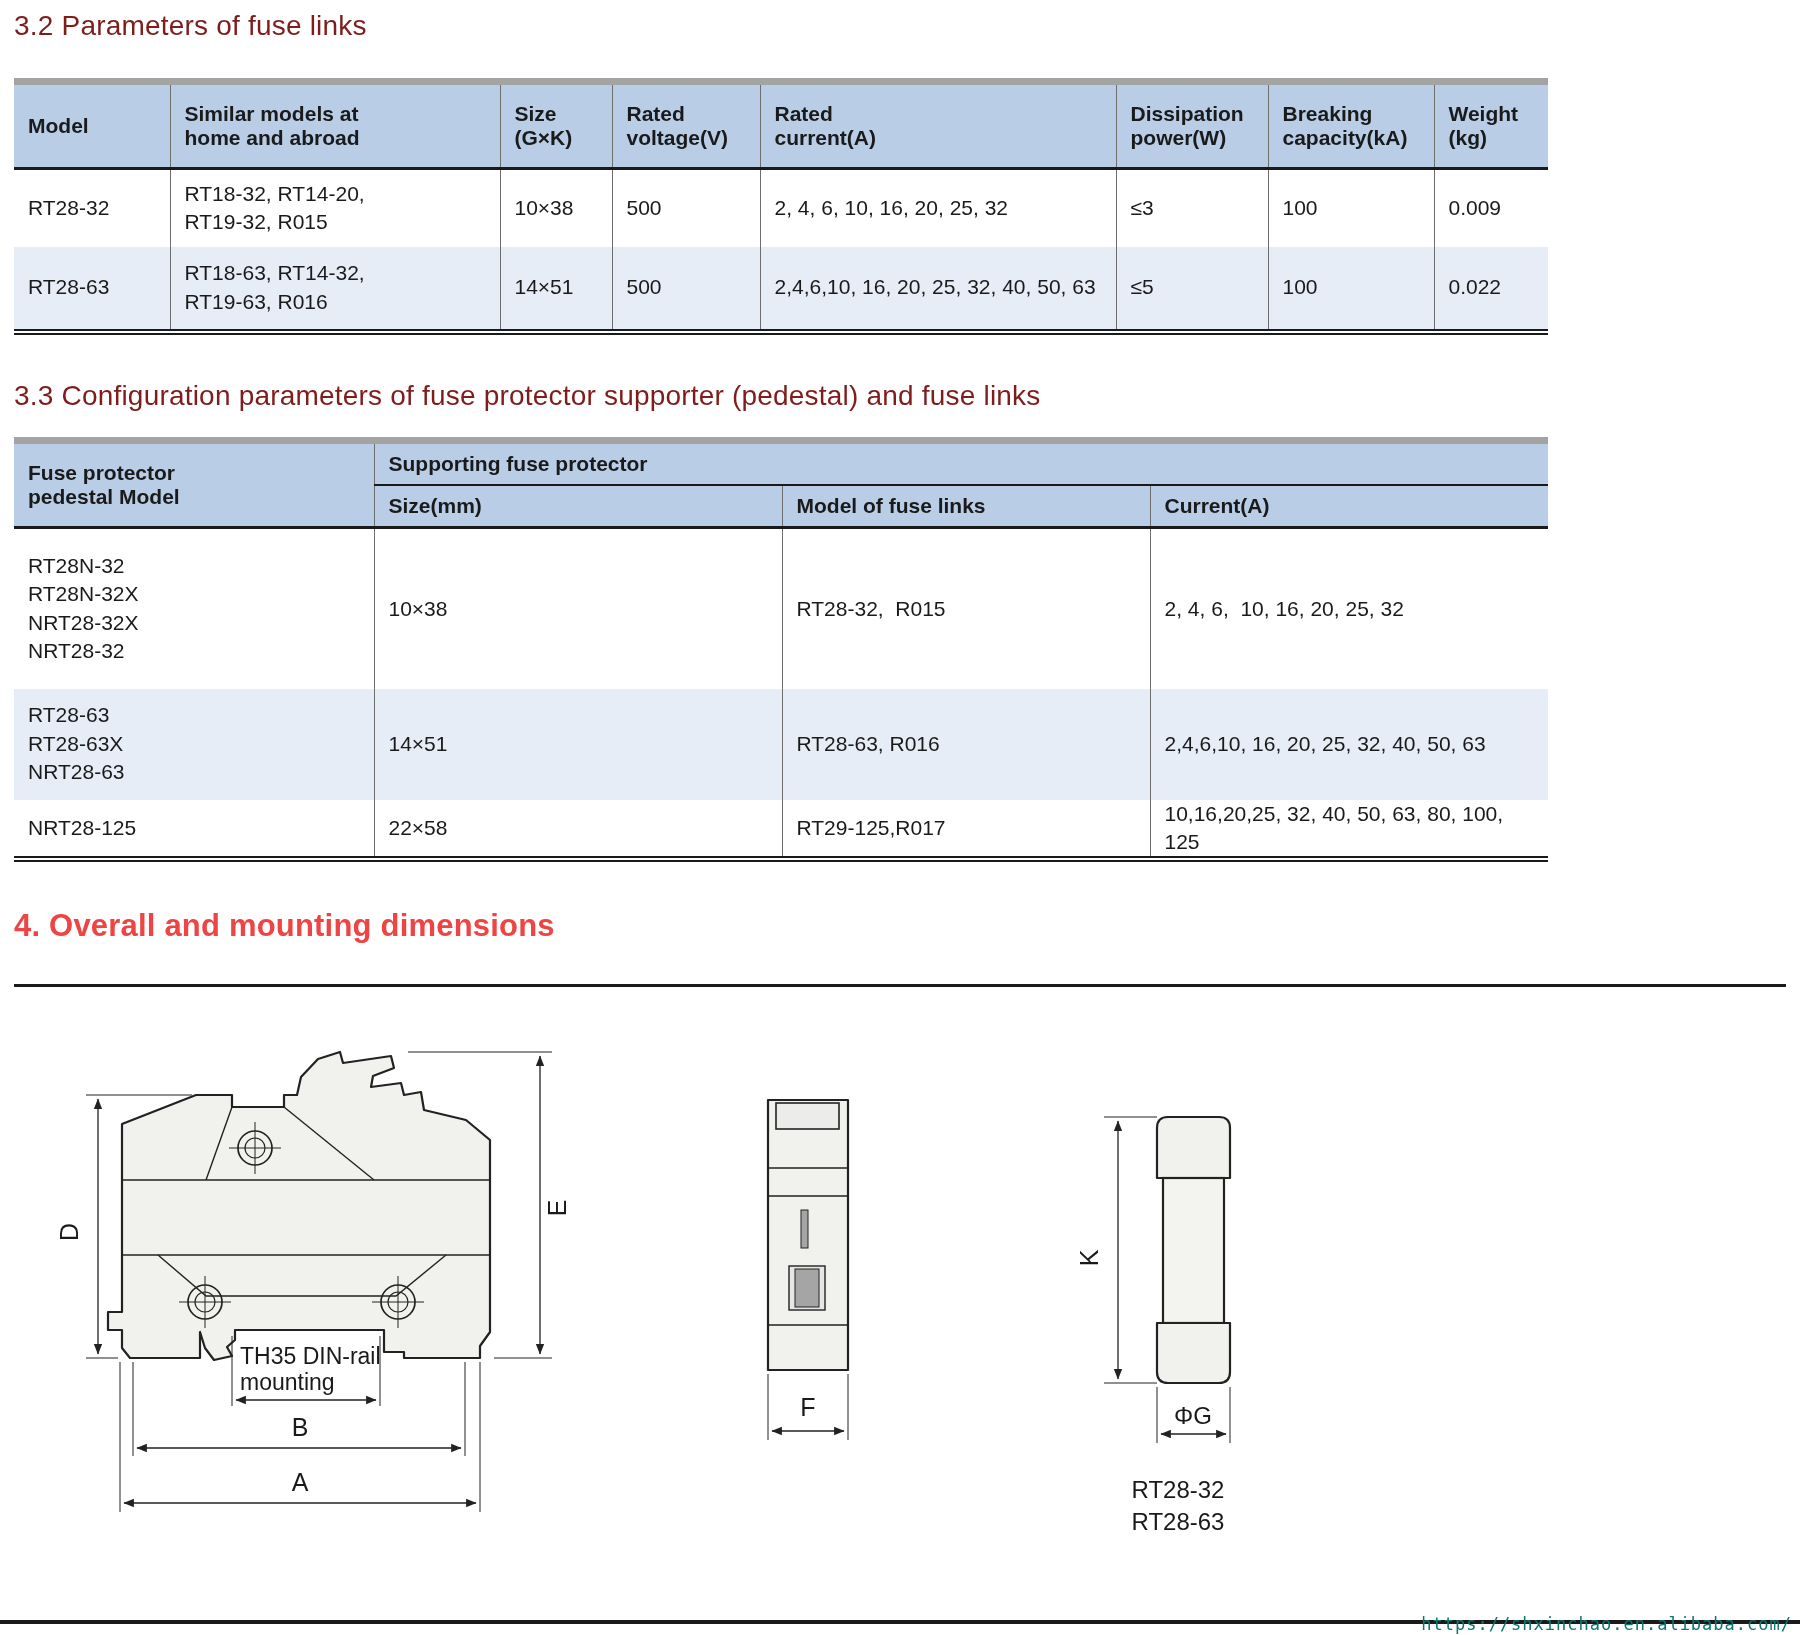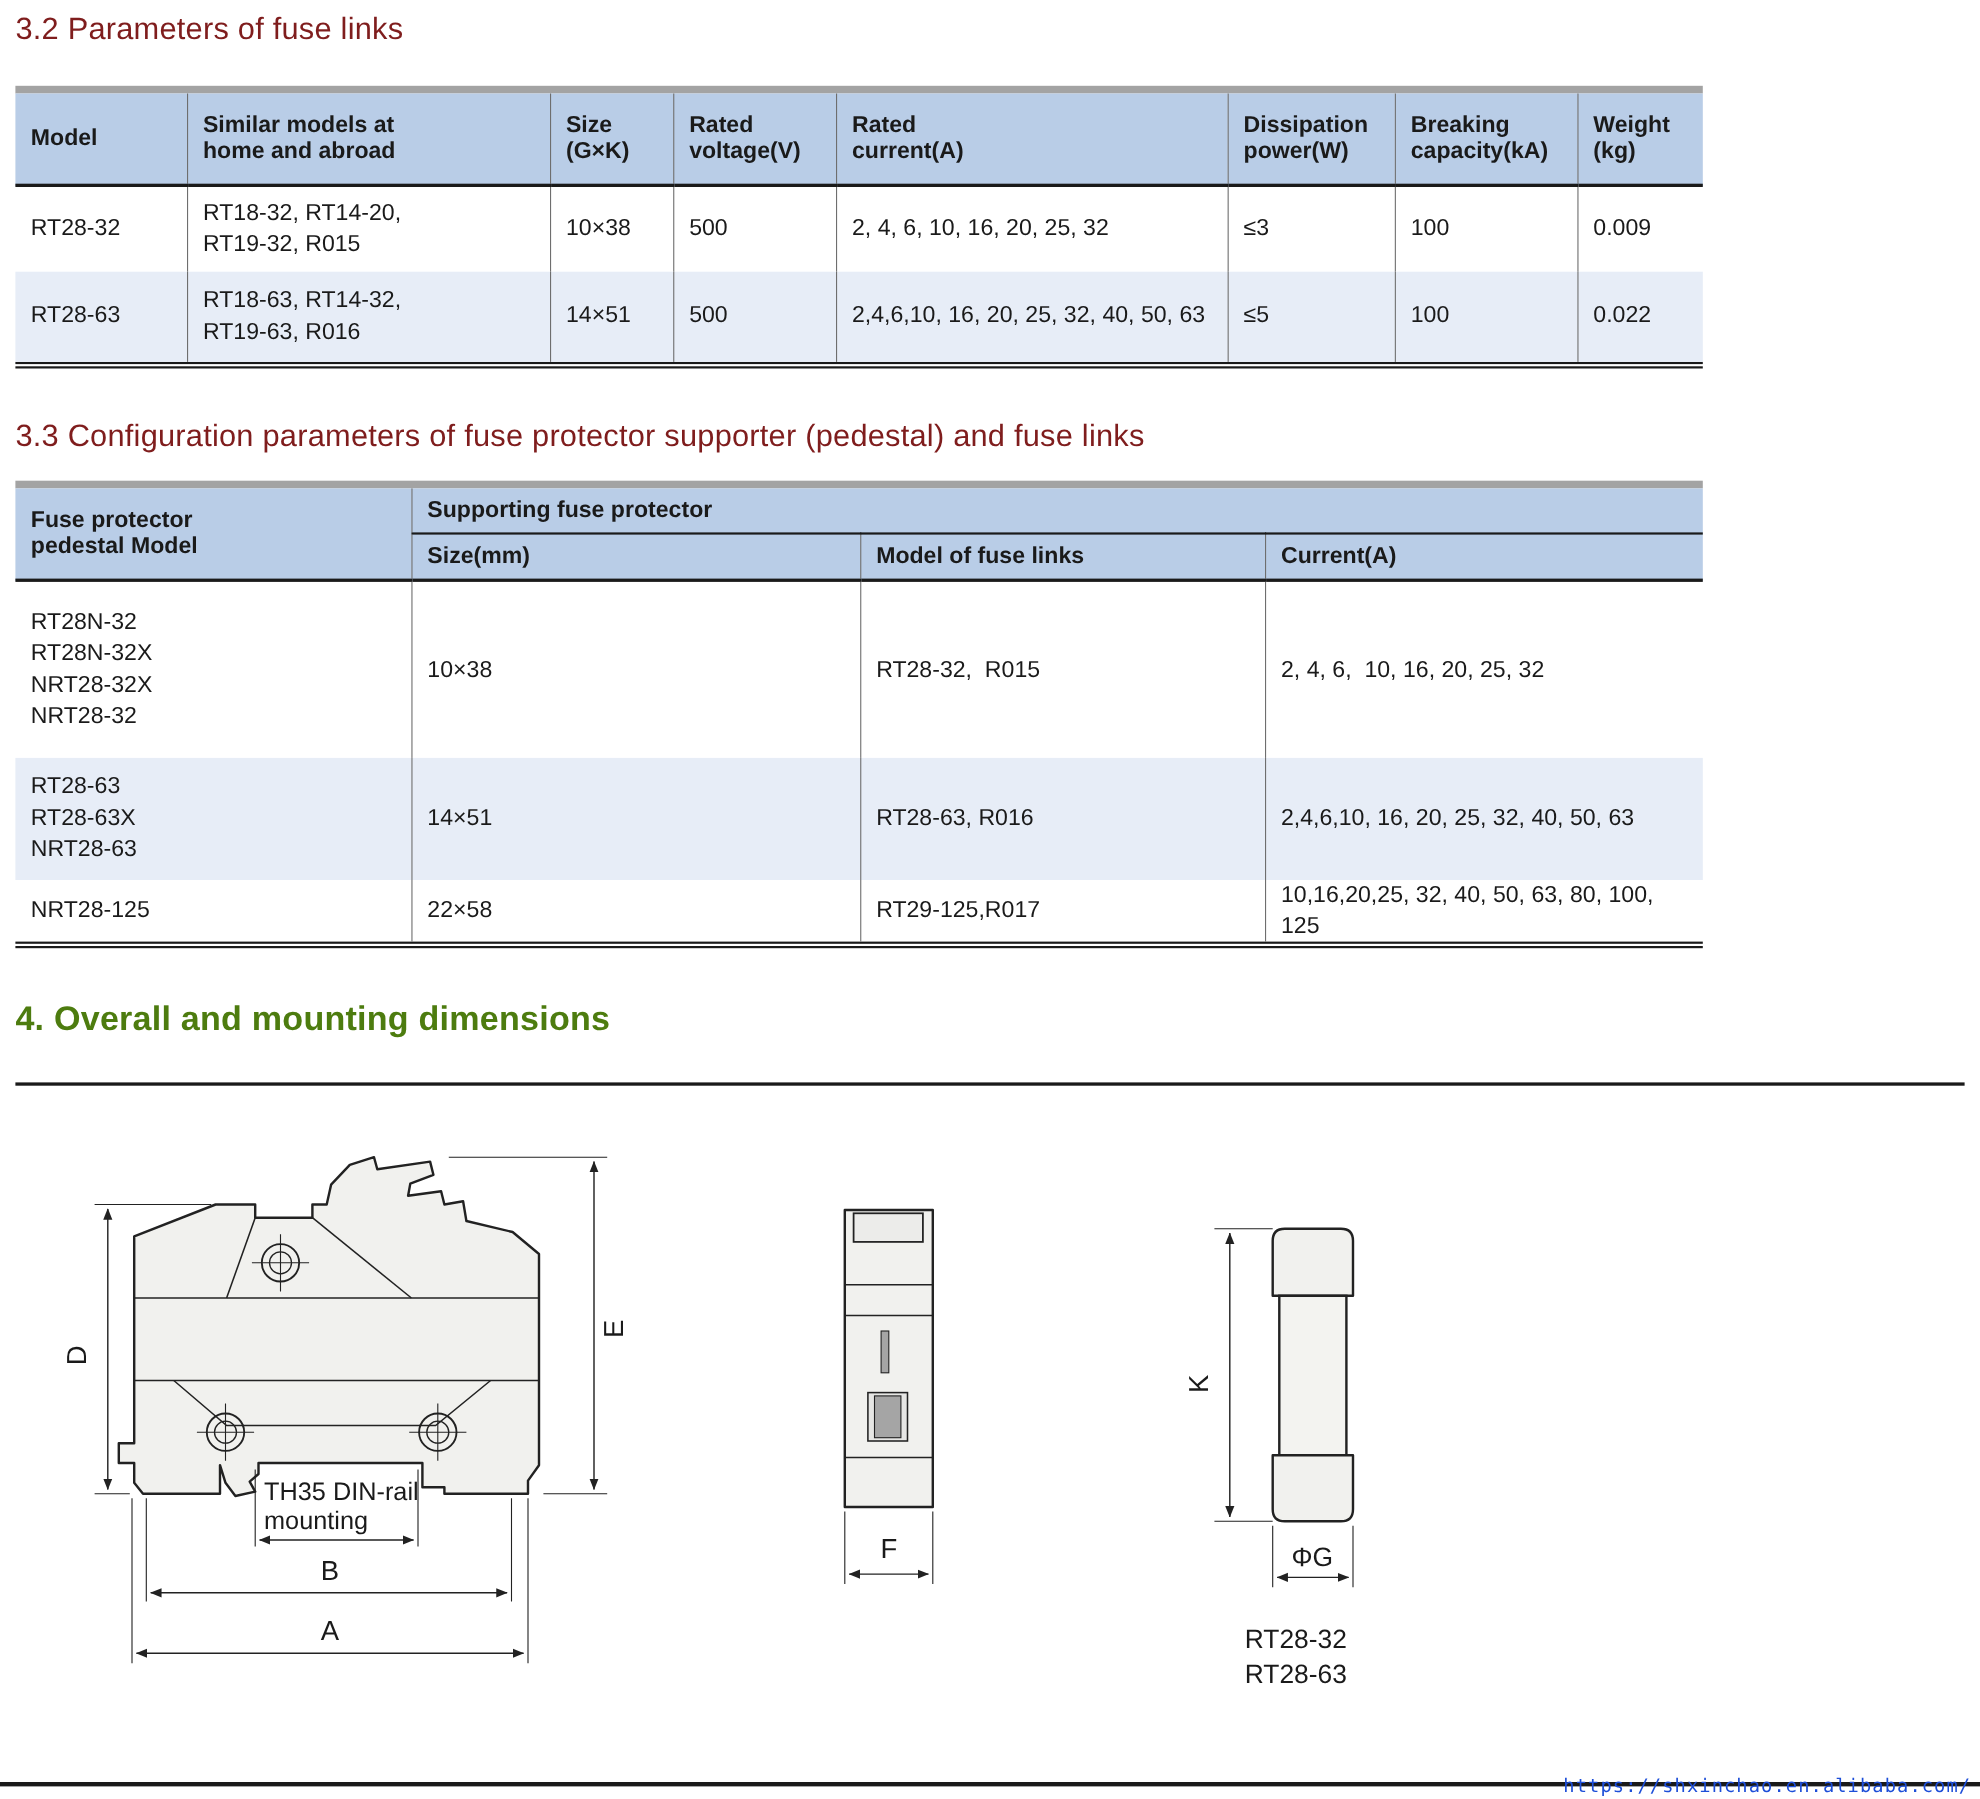--- a/index.html
+++ b/index.html
@@ -1,36 +1,36 @@
 <!DOCTYPE html>
 <html><head>
 <meta charset="utf-8">
 <style>
   html,body{margin:0;padding:0;}
   body{width:1800px;height:1635px;position:relative;background:#ffffff;
        font-family:"Liberation Sans", sans-serif;color:#1a1a1a;overflow:hidden;}
   .abs{position:absolute;}
   .sec-title{font-size:28px;color:#7f1d1d;letter-spacing:0.2px;}
-  .sec4-title{font-size:31px;font-weight:bold;color:#4d7c0f;letter-spacing:0.2px;}
+  .sec4-title{font-size:31px;font-weight:bold;color:#ef4444;letter-spacing:0.2px;}
   .tbl{position:absolute;left:14px;width:1534px;border-top:7px solid #a3a3a3;border-bottom:6px double #1a1a1a;}
   .tbl table{border-collapse:collapse;table-layout:fixed;width:100%;}
   .tbl th{background:#b9cde7;font-weight:bold;text-align:left;font-size:21px;vertical-align:middle;padding:0 6px 0 14px;}
   .tbl td{font-size:21px;vertical-align:middle;padding:0 6px 0 14px;line-height:1.35;}
   .t1 thead th{border-bottom:3px solid #1a1a1a;height:82px;}
   .t2 th.grp{height:40px;border-bottom:2px solid #1a1a1a;}
   .t2 th.sub{height:40px;border-bottom:3px solid #1a1a1a;margin-top:40px;}
   .t2 th.ped{border-bottom:3px solid #1a1a1a;}
   .vsep{border-left:1px solid #6e6e6e;}
   .r-alt{background:#e7edf7;}
   .ln{display:block;}
   .pre{white-space:pre-wrap;}
   .hr{position:absolute;left:14px;width:1772px;height:3px;background:#1a1a1a;}
   .botline{position:absolute;left:0;top:1620px;width:1800px;height:4px;background:#1a1a1a;}
   .url{position:absolute;right:8px;top:1614px;font-family:"DejaVu Sans Mono", monospace;
-       font-size:17px;color:#1d4ed8;letter-spacing:1px;}
+       font-size:17px;color:#0f766e;letter-spacing:1px;}
   svg text{font-family:"Liberation Sans", sans-serif;fill:#1a1a1a;}
   .outline{fill:#f1f1ee;stroke:#222;stroke-width:2.2;stroke-linejoin:round;}
   .crease{fill:none;stroke:#222;stroke-width:1.4;}
   .dim{stroke:#222;stroke-width:1.3;fill:none;}
   .ext{stroke:#222;stroke-width:1;fill:none;}
   .scr{stroke:#222;fill:none;}
 </style>
 </head>
 <body>
 

